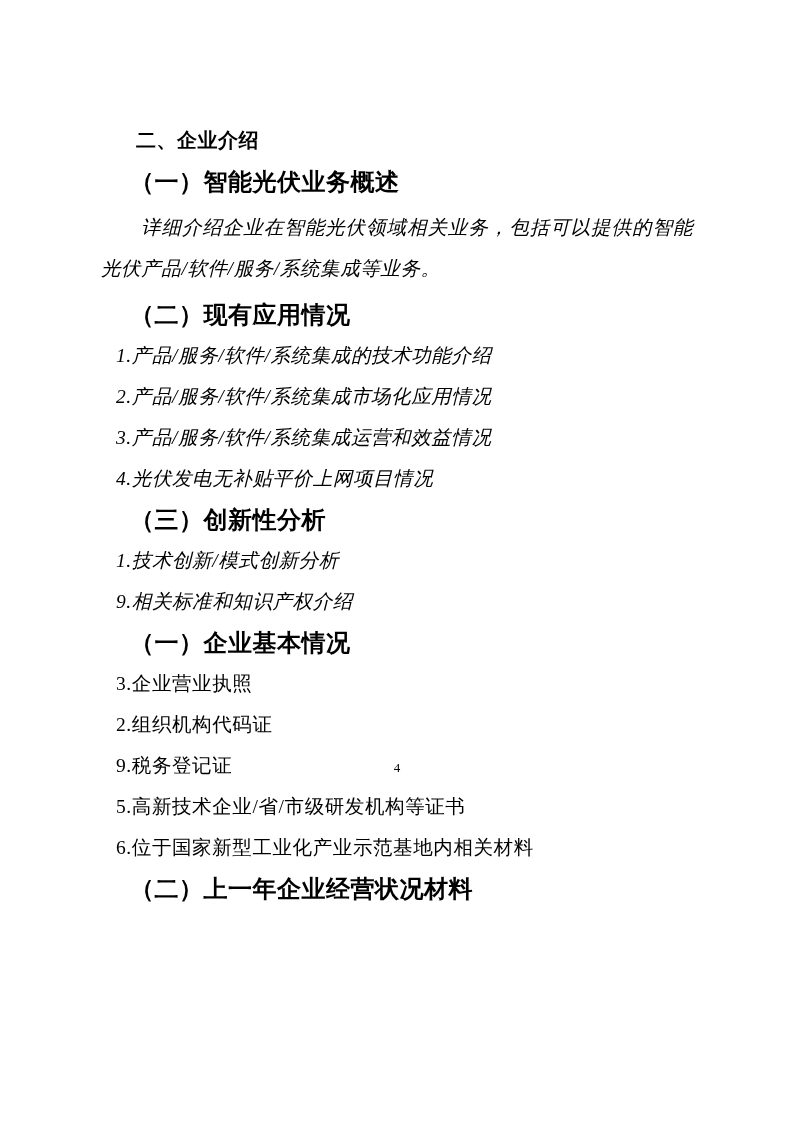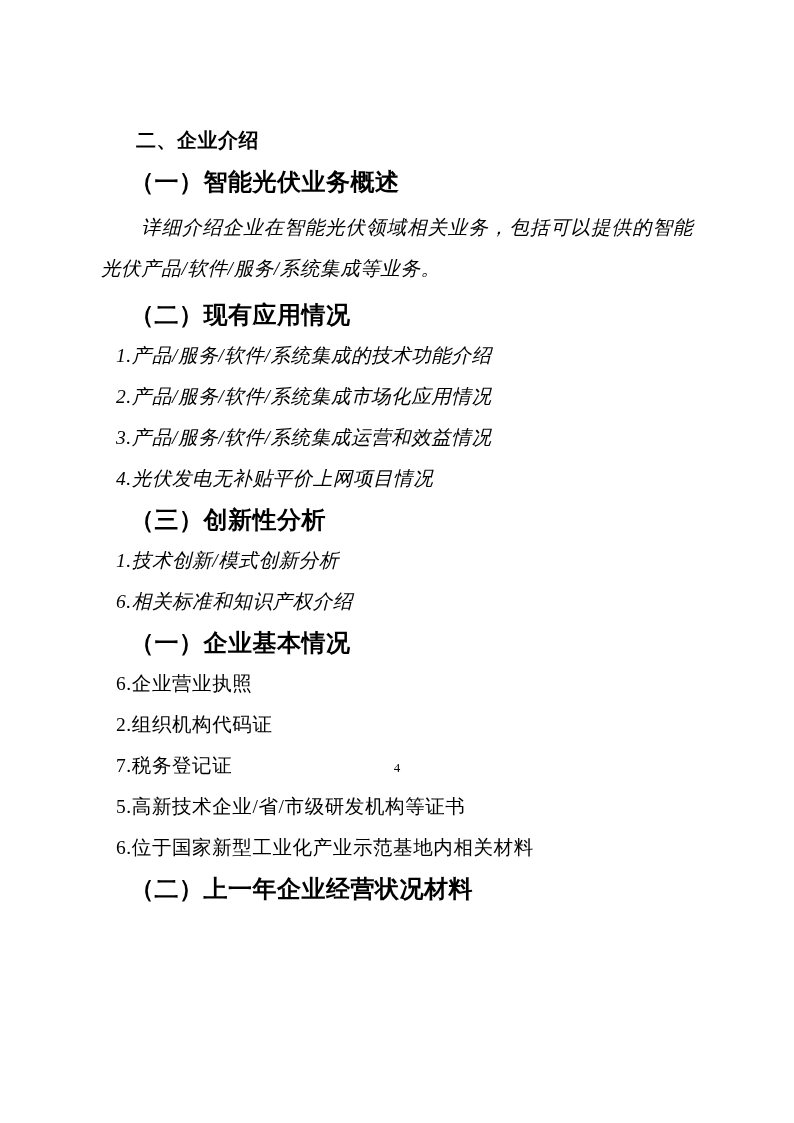--- a/index.html
+++ b/index.html
@@ -95,28 +95,28 @@
     <p class="subheading">（二）现有应用情况</p>
 
     <p class="item italicish">1.产品/服务/软件/系统集成的技术功能介绍</p>
     <p class="item italicish">2.产品/服务/软件/系统集成市场化应用情况</p>
     <p class="item italicish">3.产品/服务/软件/系统集成运营和效益情况</p>
     <p class="item italicish">4.光伏发电无补贴平价上网项目情况</p>
 
     <p class="subheading">（三）创新性分析</p>
 
     <p class="item italicish">1.技术创新/模式创新分析</p>
-    <p class="item italicish">6.相关标准和知识产权介绍</p>
+    <p class="item italicish">9.相关标准和知识产权介绍</p>
 
 
     <p class="subheading">（一）企业基本情况</p>
 
-    <p class="item">6.企业营业执照</p>
+    <p class="item">3.企业营业执照</p>
     <p class="item">2.组织机构代码证</p>
-    <p class="item">7.税务登记证</p>
+    <p class="item">9.税务登记证</p>
     <p class="item">5.高新技术企业/省/市级研发机构等证书</p>
     <p class="item">6.位于国家新型工业化产业示范基地内相关材料</p>
 
     <p class="subheading">（二）上一年企业经营状况材料</p>
 
   </div>
 
   <div class="page-number">4</div>
 </div>
 

